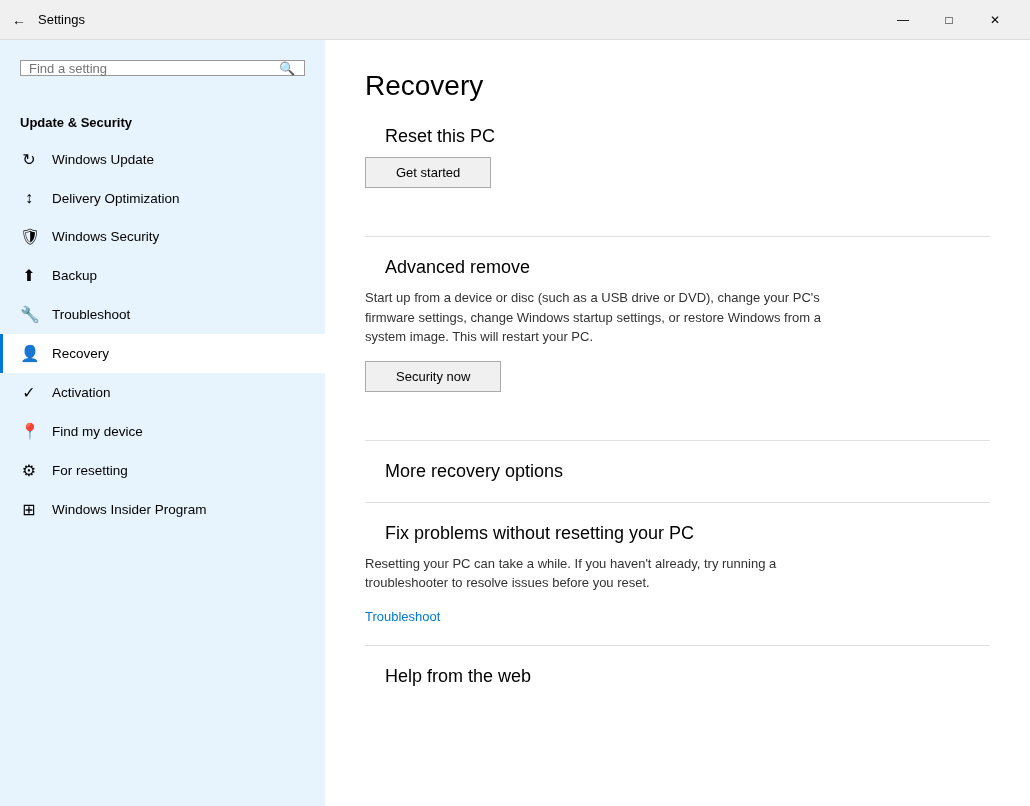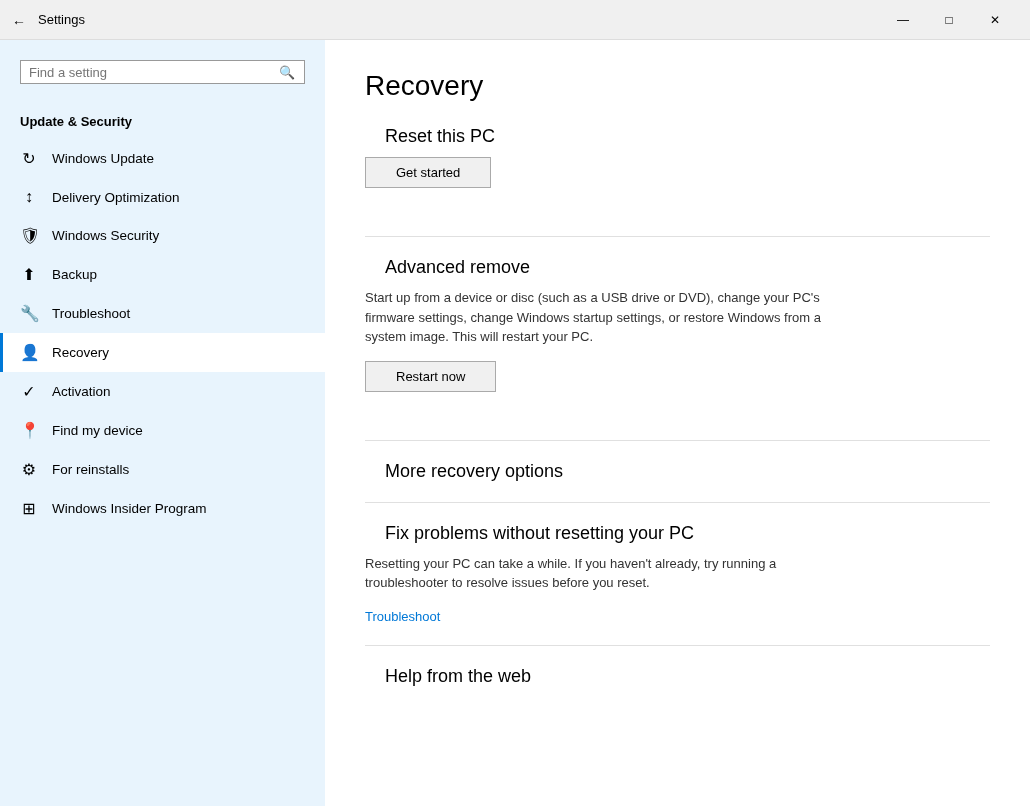--- a/index.html
+++ b/index.html
@@ -68,23 +68,23 @@
       overflow-y: auto;
     }
     .sidebar-header {
       padding: 20px 20px 8px 20px;
     }
     .search-box {
       display: flex;
       align-items: center;
       border: 1px solid #999;
       background: #fff;
-      height: 24px;
+      height: 16px;
       padding: 0 8px;
-      margin-bottom: 16px;
+      margin-bottom: 25px;
     }
     .search-input {
       border: none;
       outline: none;
       flex: 1;
       font-size: 13px;
       background: transparent;
       color: #333;
     }
     .search-icon {
@@ -221,21 +221,21 @@
         <div class="sidebar-item">
           <span class="icon">✓</span>
           <span>Activation</span>
         </div>
         <div class="sidebar-item">
           <span class="icon">📍</span>
           <span>Find my device</span>
         </div>
         <div class="sidebar-item">
           <span class="icon">⚙</span>
-          <span>For reinstalls</span>
+          <span>For resetting</span>
         </div>
         <div class="sidebar-item">
           <span class="icon">⊞</span>
           <span>Windows Insider Program</span>
         </div>
       </div>
   </div>
 
   <div class="content">
     <div class="page-title">Recovery</div>
@@ -243,21 +243,21 @@
     <div class="section-block">
       <div class="section-title">Reset this PC</div>
       <button class="btn">Get started</button>
     </div>
 
     <hr class="section-divider">
 
     <div class="section-block">
       <div class="section-title">Advanced remove</div>
       <div class="section-desc">Start up from a device or disc (such as a USB drive or DVD), change your PC's firmware settings, change Windows startup settings, or restore Windows from a system image. This will restart your PC.</div>
-      <button class="btn">Restart now</button>
+      <button class="btn">Security now</button>
     </div>
 
     <hr class="section-divider">
 
     <div class="section-block">
       <div class="section-title">More recovery options</div>
     </div>
 
     <hr class="section-divider">
 

